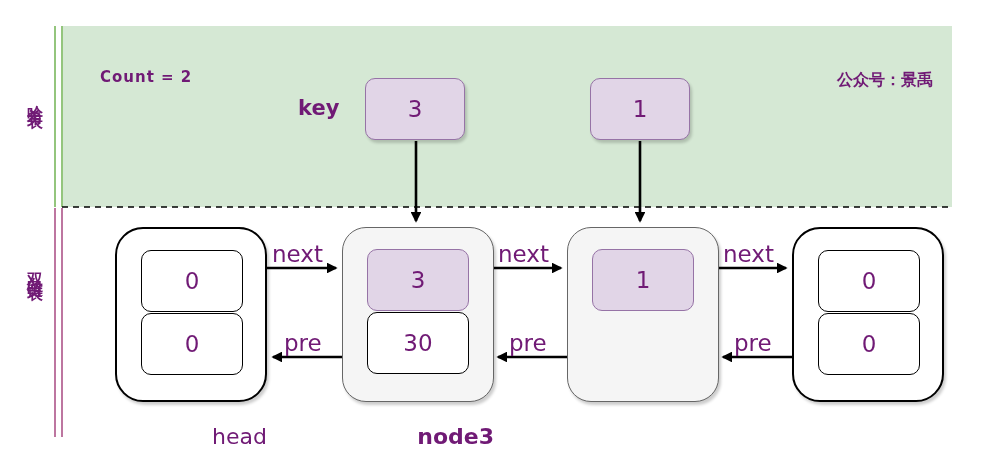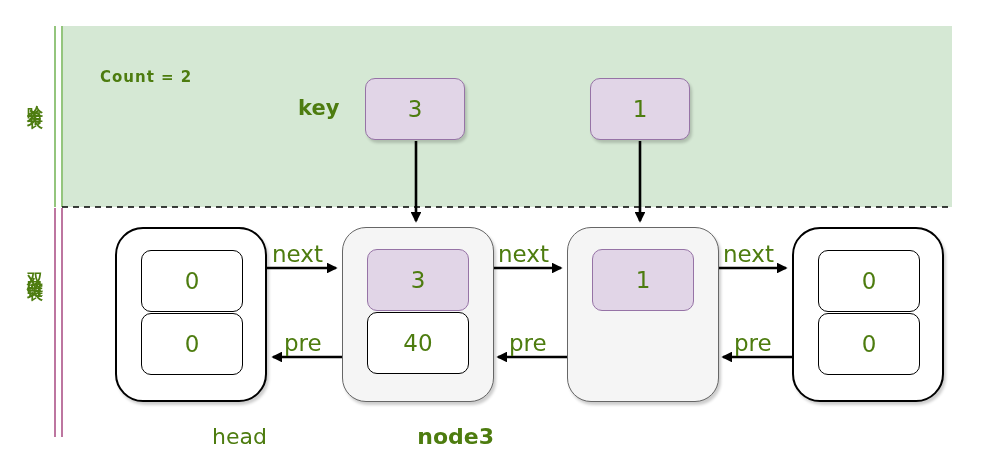--- a/index.html
+++ b/index.html
@@ -1,19 +1,19 @@
 <!DOCTYPE html>
 <html><head>
 <meta charset="utf-8">
 <style>
   * { margin:0; padding:0; box-sizing:border-box; }
   html,body { background:#fff; }
   .canvas {
     position:relative; width:990px; height:452px; overflow:hidden;
-    font-family:"DejaVu Sans","Liberation Sans",sans-serif; color:#4d7c0f;
+    font-family:"DejaVu Sans","Liberation Sans",sans-serif; color:#701a75;
     background-color:#ffffff;
     background-image:
       linear-gradient(#dededе 0, #dedede 1px, transparent 1px),
       linear-gradient(90deg, #dedede 0, #dedede 1px, transparent 1px),
       linear-gradient(#efefef 0, #efefef 1px, transparent 1px),
       linear-gradient(90deg, #efefef 0, #efefef 1px, transparent 1px);
     background-size: 55px 55px, 55px 55px, 11px 11px, 11px 11px;
   }
   
   .hash-region {
@@ -98,32 +98,33 @@
 
     <line x1="342" y1="357" x2="273" y2="357" stroke="#000" stroke-width="2.6" marker-end="url(#arrow)"></line>
     <line x1="567" y1="357" x2="498" y2="357" stroke="#000" stroke-width="2.6" marker-end="url(#arrow)"></line>
     <line x1="792" y1="357" x2="723" y2="357" stroke="#000" stroke-width="2.6" marker-end="url(#arrow)"></line>
   </svg>
 
   <div class="section-label hash">哈希表</div>
   <div class="section-label list">双向链表</div>
 
   <div class="count-text">Count = 2</div>
+  <div class="watermark">公众号：景禹</div>
   <div class="key-label">key</div>
 
   <div class="key-box" style="left:365px;">3</div>
   <div class="key-box" style="left:590px;">1</div>
 
   <div class="node" style="left:115px;">
     <div class="cell top">0</div>
     <div class="cell bottom">0</div>
   </div>
   <div class="node container" style="left:342px;">
     <div class="cell top hl">3</div>
-    <div class="cell bottom">40</div>
+    <div class="cell bottom">30</div>
   </div>
   <div class="node container" style="left:567px;">
     <div class="cell top hl">1</div>
   </div>
   <div class="node" style="left:792px;">
     <div class="cell top">0</div>
     <div class="cell bottom">0</div>
   </div>
 
   <div class="node-name" style="left:115px;">head</div>

